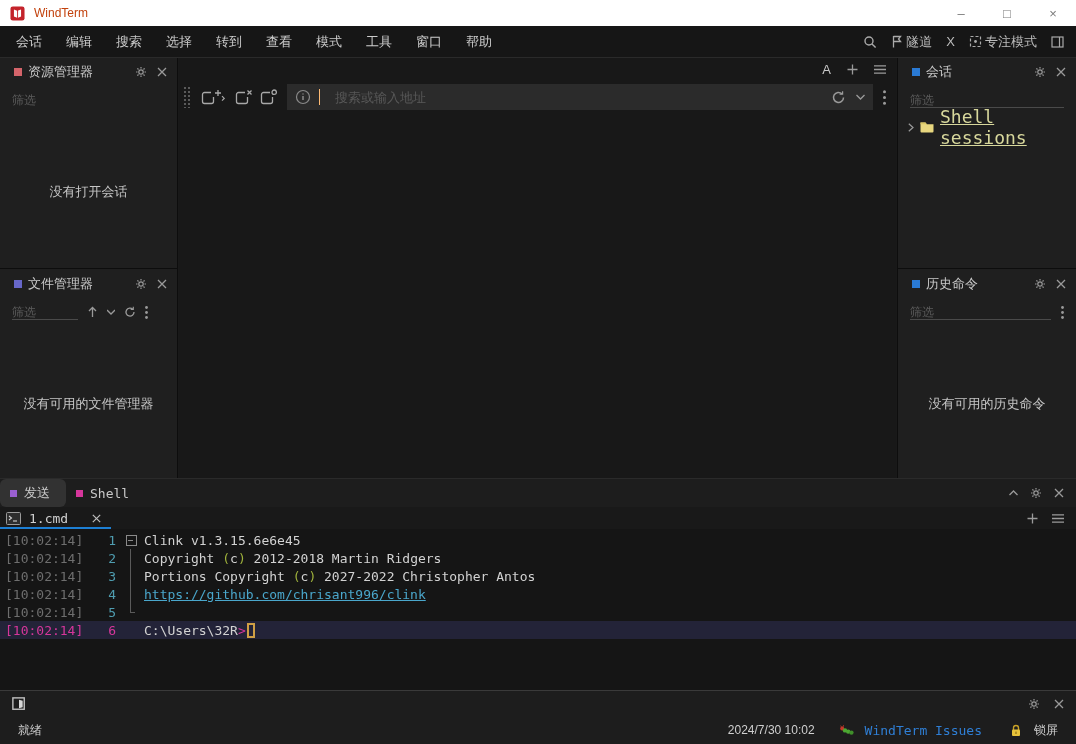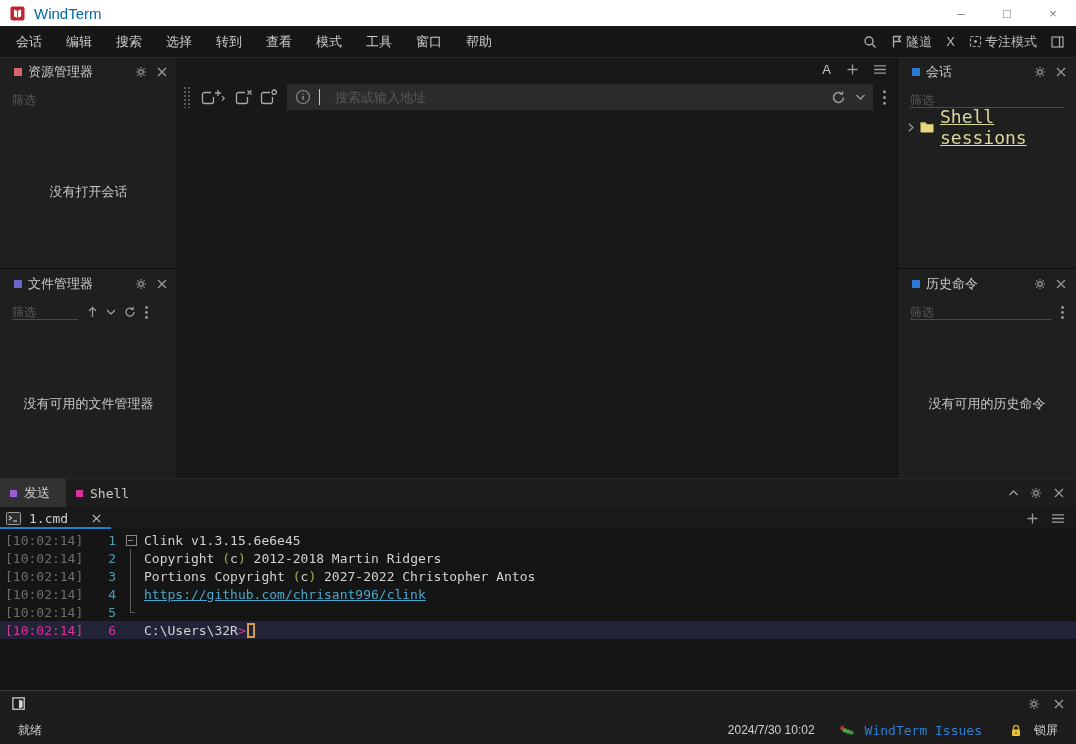--- a/index.html
+++ b/index.html
@@ -4,21 +4,21 @@
 <style>
   * { margin:0; padding:0; box-sizing:border-box; }
   html,body { width:1076px; height:744px; overflow:hidden; background:#191919;
     font-family:"Liberation Sans","DejaVu Sans",sans-serif; }
   svg { display:block; }
 
   
   .titlebar { position:absolute; left:0; top:0; width:1076px; height:26px; background:#ffffff;
     display:flex; align-items:center; }
   .titlebar .logo { margin-left:10px; }
-  .titlebar .title { margin-left:9px; font-size:15px; color:#0369a1; }
+  .titlebar .title { margin-left:9px; font-size:12px; color:#c2410c; }
   .win-controls { margin-left:auto; display:flex; align-items:center; height:100%; }
   .win-btn { width:46px; height:100%; display:flex; align-items:center; justify-content:center;
     color:#7a7a7a; font-size:13px; }
 
   
   .menubar { position:absolute; left:0; top:26px; width:1076px; height:32px; background:#161616;
     display:flex; align-items:center; border-bottom:1px solid #2a2a2a; }
   .menu-items { display:flex; align-items:center; height:100%; margin-left:4px; }
   .menu-item { padding:0 12px; height:100%; display:flex; align-items:center; font-size:13px; color:#cccccc; }
   .menubar-right { margin-left:auto; display:flex; align-items:center; gap:14px; padding-right:12px; color:#bdbdbd; font-size:13px; }
@@ -55,21 +55,21 @@
   .addressbar { flex:1 1 auto; height:26px; background:#2b2b2b; margin-left:6px; display:flex; align-items:center; padding:0 8px; }
   .addr-input { flex:1; background:transparent; border:none; outline:none; font-size:13px; color:#cfcfcf; margin-left:8px;
     border-left:1px solid #fdba74; padding-left:15px; height:16px; }
   .addr-input::placeholder { color:#585858; }
   .addr-right { display:flex; align-items:center; gap:10px; }
   .center-kebab { margin:0 10px; }
 
   
   .bottom { position:absolute; left:0; top:478px; width:1076px; height:212px; background:#151515; border-top:1px solid #2a2a2a; }
   .dock-tabs { position:absolute; left:0; top:0; width:100%; height:28px; background:#1d1d1d; display:flex; align-items:center; }
-  .dock-tab { height:100%; display:flex; align-items:center; padding:0 16px 0 10px; font-size:13px; color:#c9c9c9; gap:7px; }
+  .dock-tab { height:100%; display:flex; align-items:center; padding:0 16px 0 10px; font-size:13px; color:#c9c9c9; gap:7px;border-radius:6px; }
   .dock-tab .sq { margin:0; width:7px; height:7px; }
   .dock-tab.active { background:#323232; }
   .dock-tab-label { font-family:"DejaVu Sans Mono",monospace; }
   .dock-actions { margin-left:auto; display:flex; align-items:center; gap:12px; padding-right:12px; }
   .file-tabs { position:absolute; left:0; top:28px; width:100%; height:22px; background:#191919; display:flex; align-items:center; }
   .file-tab { height:100%; display:flex; align-items:center; gap:8px; padding:0 10px 0 6px; position:relative; }
   .file-tab-label { font-family:"DejaVu Sans Mono",monospace; font-size:13px; color:#d0d0d0; }
   .file-tab.active::after { content:""; position:absolute; left:0; right:0; bottom:0; height:2px; background:#1d7fd4; }
   .file-tab .close-x { margin-left:16px; }
   .file-tab-actions { margin-left:auto; display:flex; align-items:center; gap:14px; padding-right:12px; }

